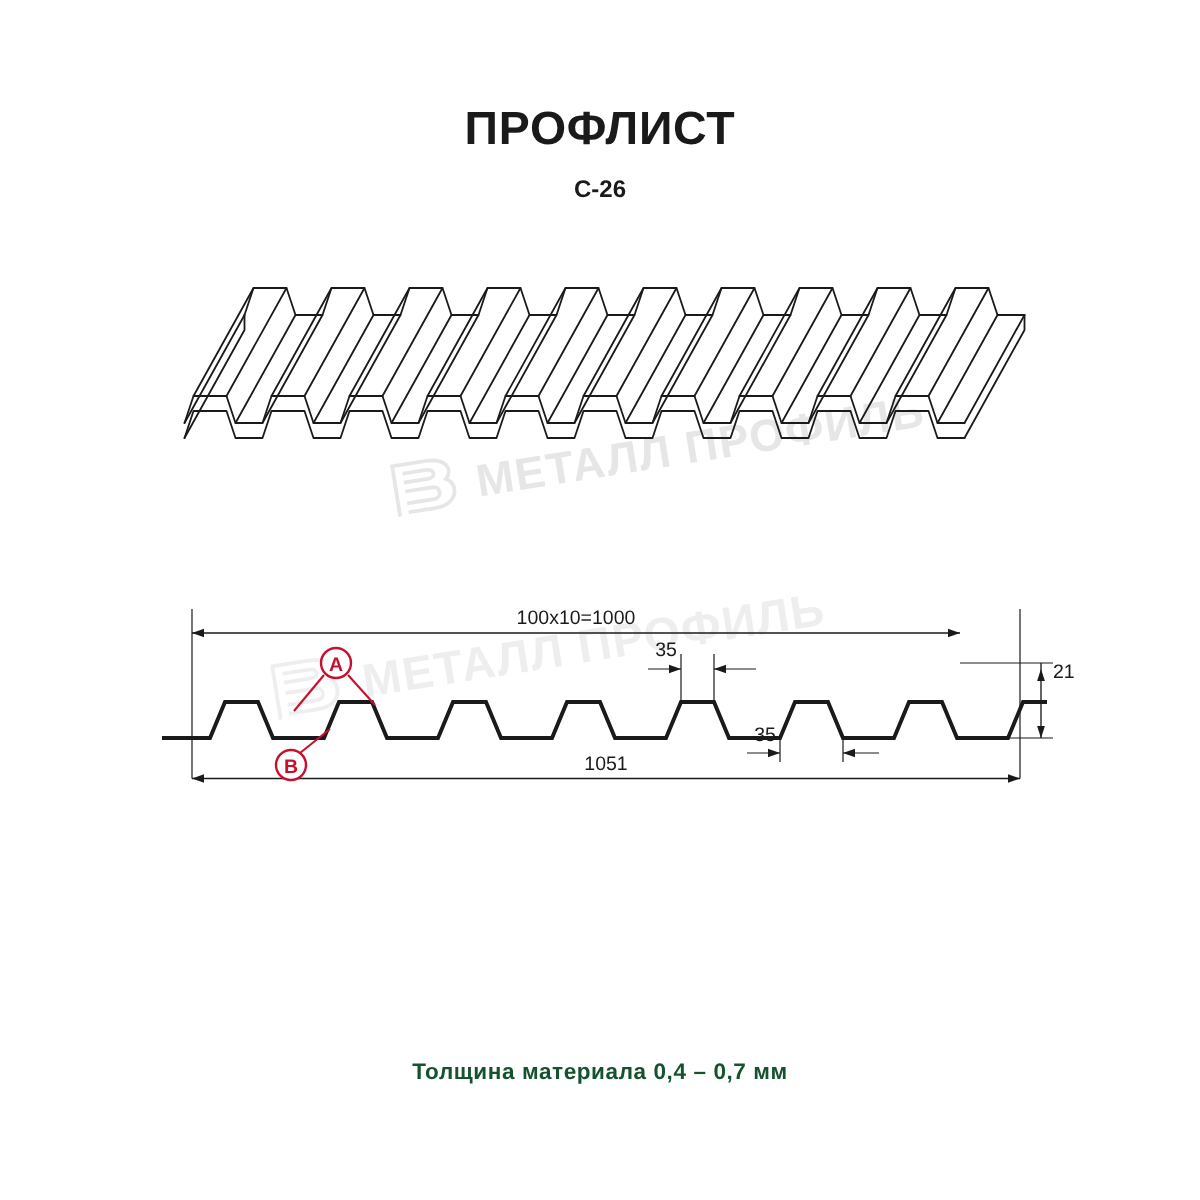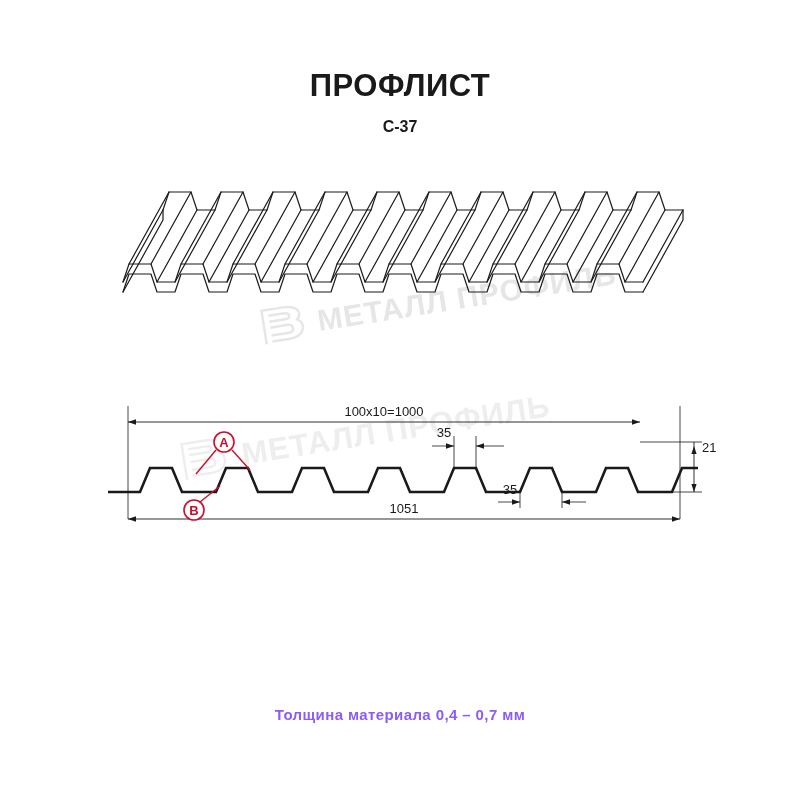--- a/index.html
+++ b/index.html
@@ -42,21 +42,21 @@
   }
   .footer-note {
     position: absolute;
     left: 0;
     right: 0;
     top: 706px;
     text-align: center;
     font-size: 15px;
     font-weight: bold;
     letter-spacing: 0.4px;
-    color: #8b5cf6;
+    color: #14532d;
   }
   .iso-wrap {
     position: absolute;
     left: 95px;
     top: 170px;
     width: 620px;
     height: 160px;
   }
   .section-wrap {
     position: absolute;
@@ -84,21 +84,21 @@
     font-weight: bold;
     fill: #c8102e;
   }
 </style>
 </head>
 <body>
 
 <div class="page">
 
   <div class="title">ПРОФЛИСТ</div>
-  <div class="subtitle">С-37</div>
+  <div class="subtitle">С-26</div>
 
   <div class="watermark wm1">
     <svg width="330" height="80" viewBox="0 0 330 80">
       <g transform="rotate(-9 165 40)">
         <g fill="none" stroke="#e6e6e6" stroke-width="2.5">
           <path d="M8 52 L8 18 L30 18 C44 18 48 26 42 32 C50 36 48 50 32 50 L14 50"></path>
           <path d="M14 24 L30 24 C36 24 36 30 30 30 L14 30"></path>
           <path d="M14 36 L32 36 C38 36 38 44 32 44 L14 44"></path>
         </g>
         <text x="62" y="47" font-family="Liberation Sans, sans-serif" font-size="30" font-weight="bold" fill="#e6e6e6" letter-spacing="1">МЕТАЛЛ ПРОФИЛЬ</text>

